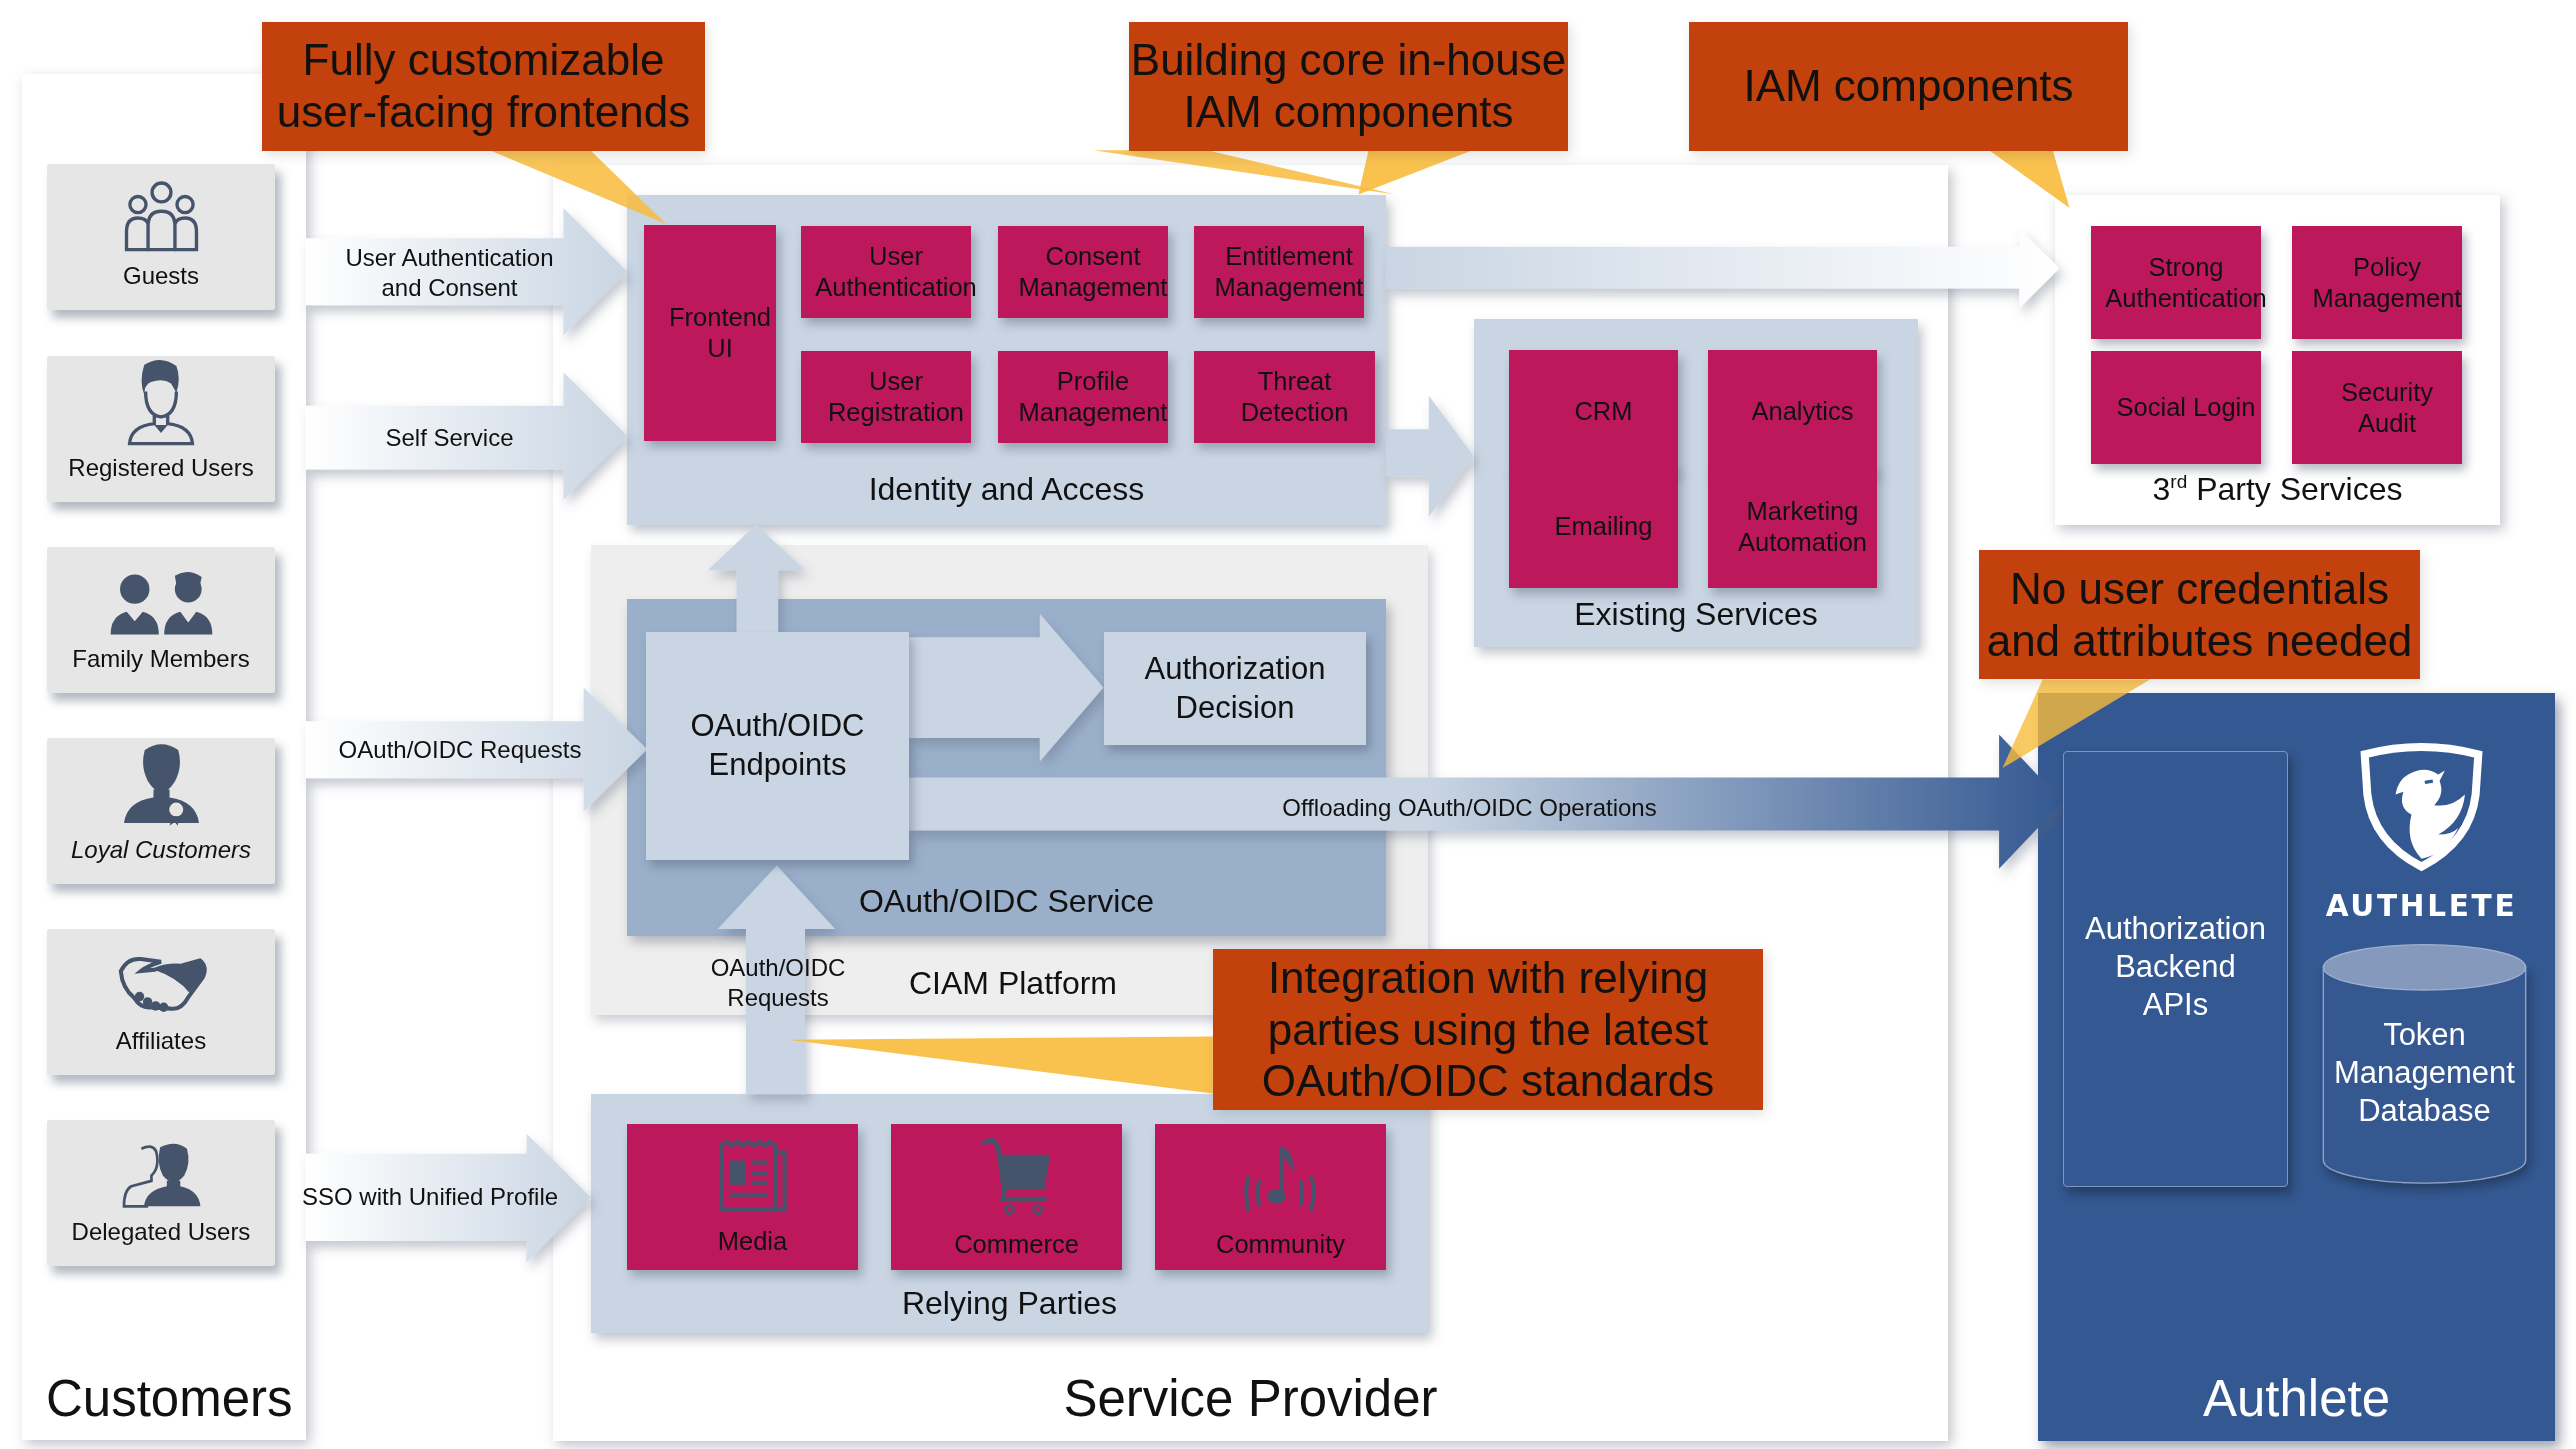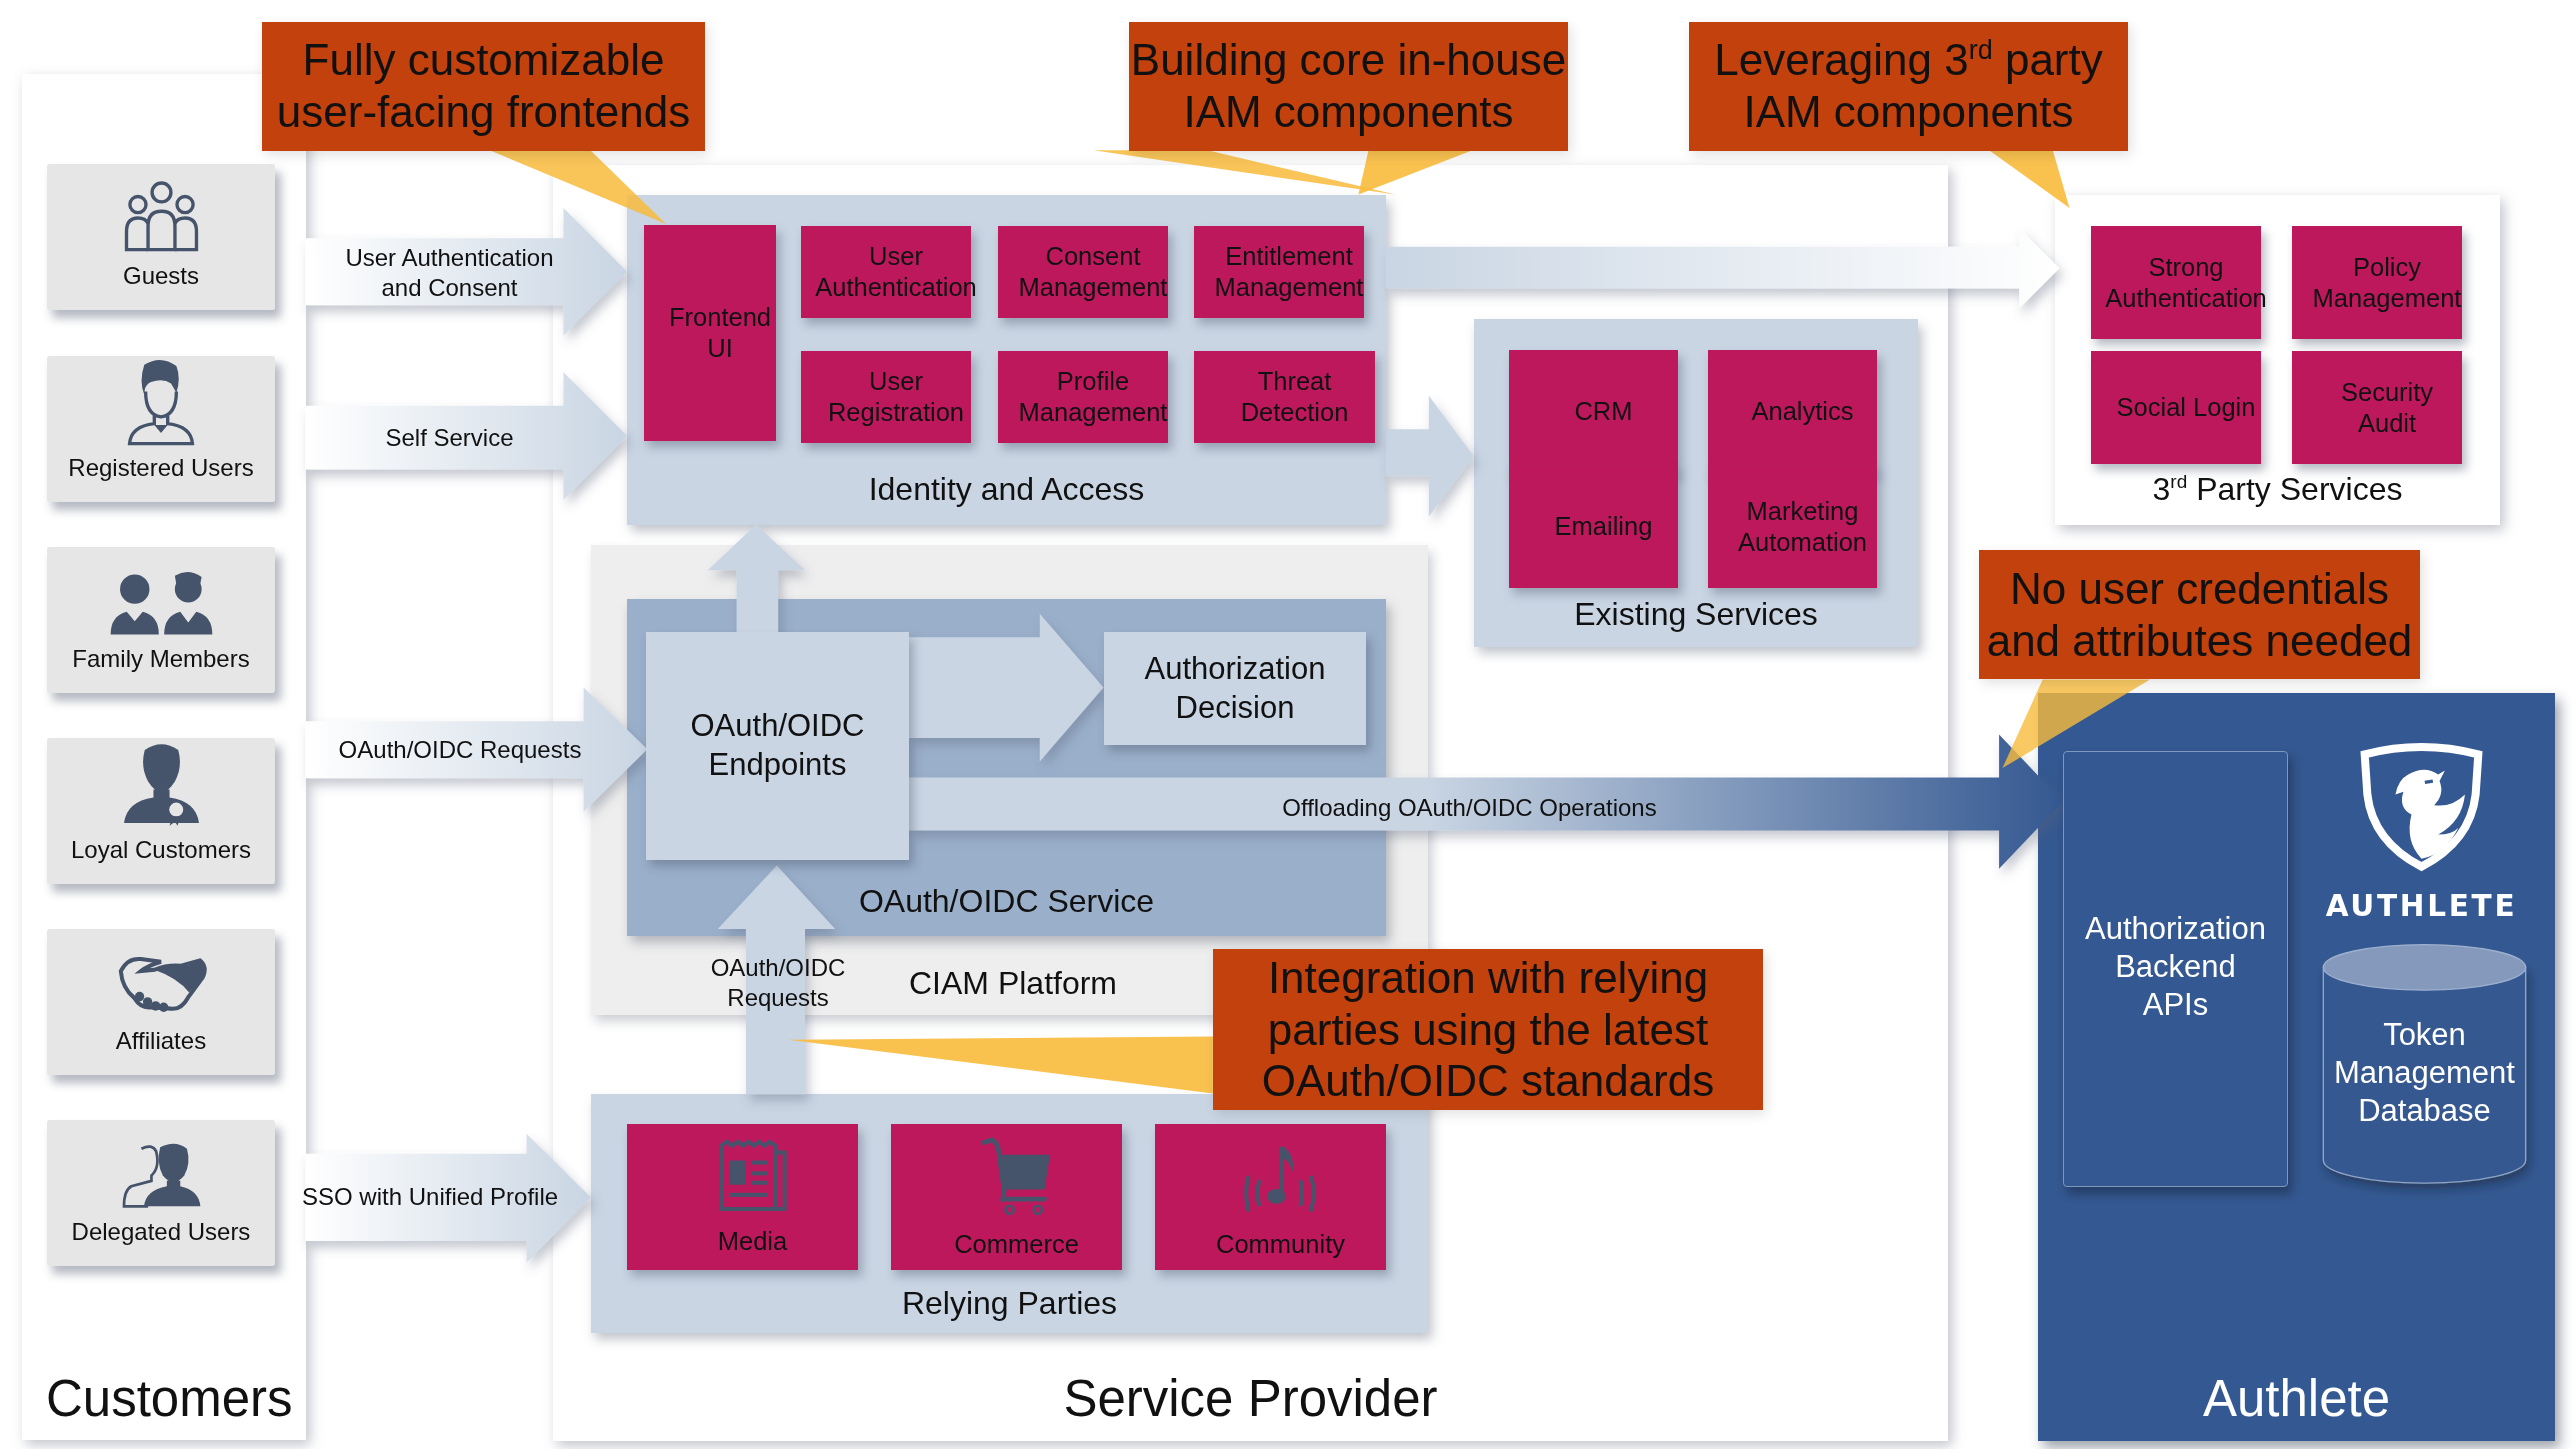--- a/index.html
+++ b/index.html
@@ -137,21 +137,21 @@
       <circle cx="40" cy="30" r="22"></circle>
       <path d="M4,98 Q4,70 28,64 L40,78 L52,64 Q76,70 76,98 Z"></path>
       <circle cx="120" cy="30" r="20"></circle>
       <path d="M100,10 Q120,-2 140,12 L138,22 Q120,12 102,22 Z"></path>
       <path d="M84,98 Q84,70 108,64 L120,80 L132,64 Q156,70 156,98 Z"></path>
     </g>
   </svg>
   <span>Family Members</span>
 </div>
 
-<div class="abs cust-tile" style="left:47px; top:738px; width:228px; height:146px; z-index:6;">
+<div class="abs cust-tile" style="left:47px; top:738px; width:228px; height:146px; z-index:6;font-style:italic;">
   <svg width="81" height="87" viewBox="0 0 120 130">
     <g fill="#45546b">
       <path d="M35,15 Q60,-2 85,15 Q92,40 80,62 Q70,78 60,78 Q50,78 40,62 Q28,40 35,15 Z"></path>
       <path d="M48,74 L48,86 Q8,92 4,124 L116,124 Q112,92 72,86 L72,74 Z"></path>
     </g>
     <circle cx="82" cy="104" r="12" fill="#e6e6e6" stroke="#45546b" stroke-width="3"></circle>
     <path d="M76,114 L72,128 L80,122 L84,128 L88,114" fill="#45546b"></path>
   </svg>
   <span>Loyal Customers</span>
 </div>
@@ -358,21 +358,20 @@
 </svg>
 <div class="abs callout" style="left:1129px; top:21.5px; width:439px; height:129px;">
   <div>Building core in-house</div>
   <div>IAM components</div>
 </div>
 
 <svg class="callout-tail" style="left:0; top:0; width:2576px; height:1449px; pointer-events:none;" viewBox="0 0 3840 2160">
   <path d="M2965,224 L3060,224 L3085,310 Z" fill="#f8bb3c" opacity="0.9"></path>
 </svg>
 <div class="abs callout" style="left:1689px; top:21.5px; width:439px; height:129px;">
-  <div><span>Leveraging 3</span><sup style="font-size:27px;">rd</sup><span> party</span></div>
   <div>IAM components</div>
 </div>
 
 <svg class="callout-tail" style="left:0; top:0; width:2576px; height:1449px; pointer-events:none;" viewBox="0 0 3840 2160">
   <path d="M3045,1013 L3205,1013 L2985,1145 Z" fill="#f8bb3c" opacity="0.8"></path>
 </svg>
 <div class="abs callout" style="left:1979px; top:550px; width:441px; height:129px;">
   <div>No user credentials</div>
   <div>and attributes needed</div>
 </div>

